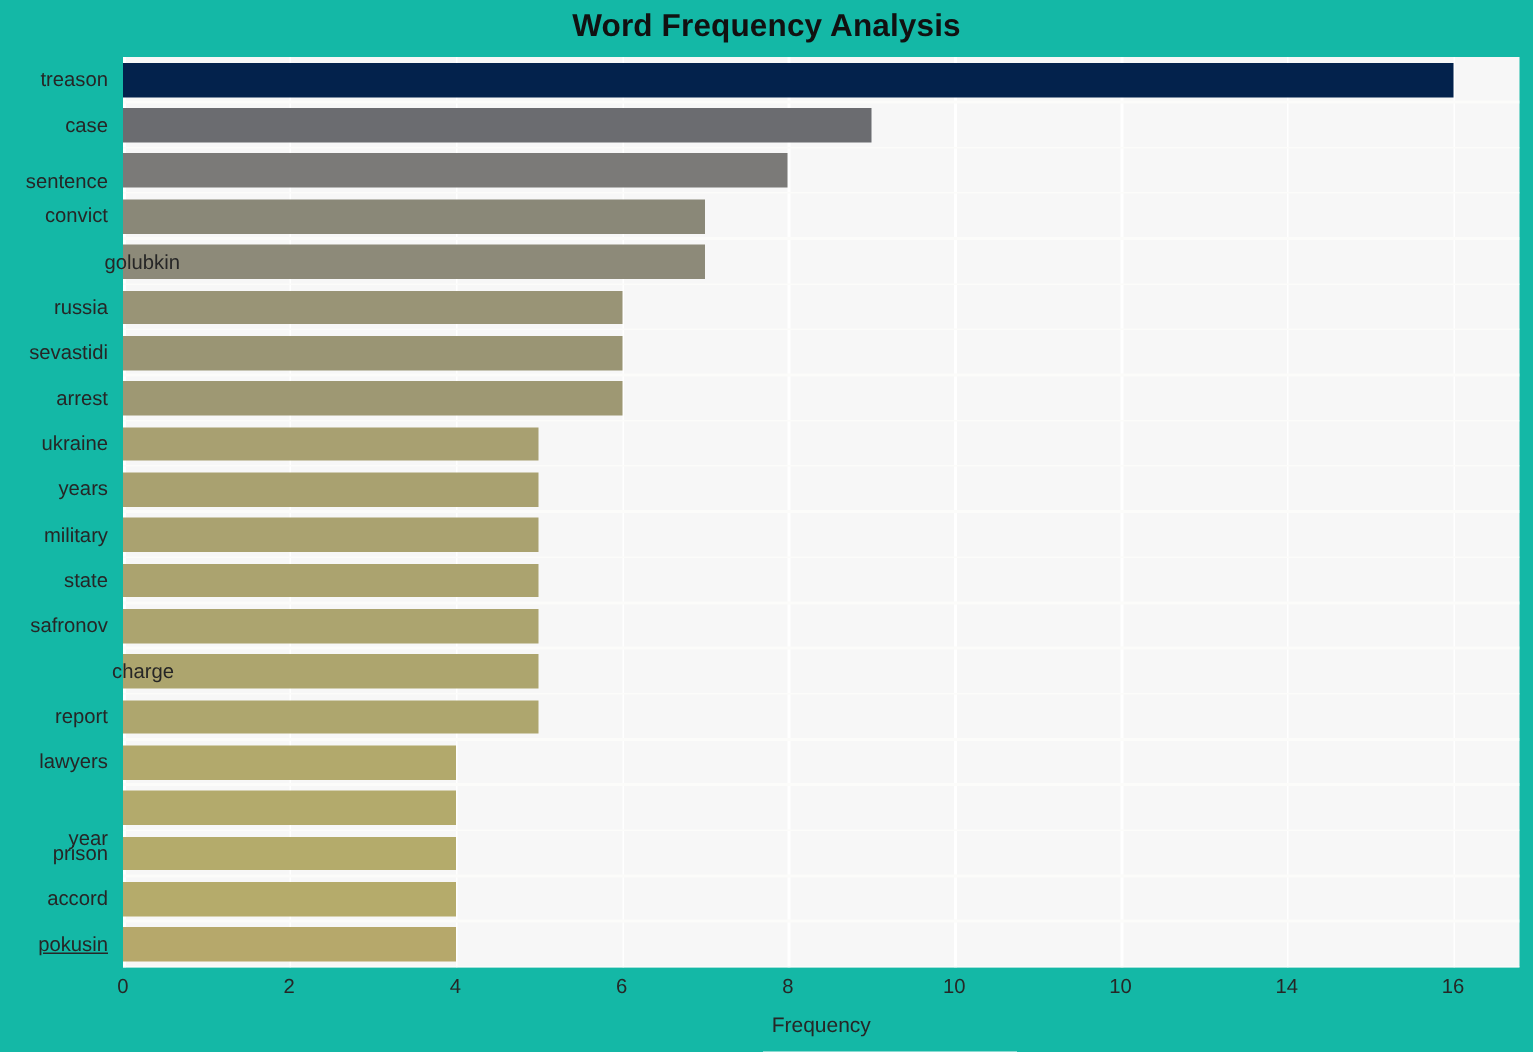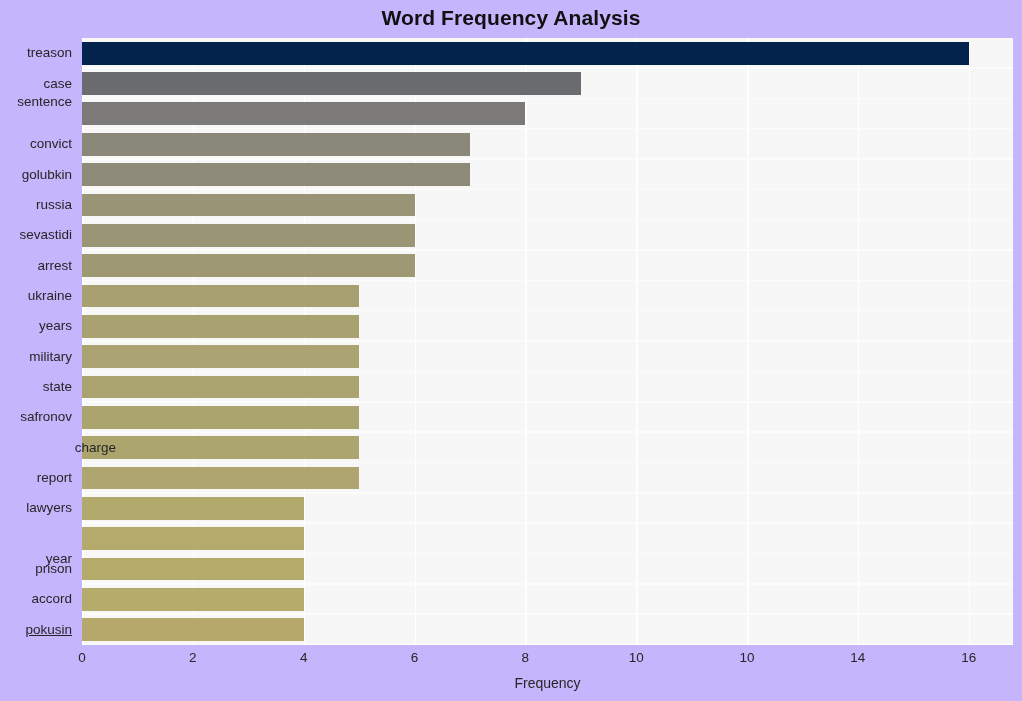--- a/index.html
+++ b/index.html
@@ -12,21 +12,21 @@
     height: 701px;
     font-family: "Liberation Sans", sans-serif;
     color: #262626;
     overflow: hidden;
   }
 
   .figure {
     position: relative;
     width: 1022px;
     height: 701px;
-    background: #c4b5fd;
+    background: #14b8a6;
   }
 
   .chart-title {
     position: absolute;
     left: 0;
     top: 6px;
     width: 1022px;
     text-align: center;
     font-size: 21px;
     font-weight: bold;
@@ -214,23 +214,23 @@
         <div class="bar-row" style="top: 580.444px; height: 22.7625px;">
           <div class="bar" title="pokusin: 4" style="width: 221.667px; background: rgb(182, 168, 107);"></div>
         </div>
         <div class="rowgap" style="top: 605.8px;"></div>
       </div>
   </div>
 
   <div class="ylabels-layer" id="ylabels">
       <div class="ylabel" style="top: 8.175px;">treason</div>
       <div class="ylabel" style="top: 38.525px;">case</div>
-      <div class="ylabel" style="top: 57px;">sentence</div>
+      <div class="ylabel" style="top: 76px;">sentence</div>
       <div class="ylabel" style="top: 99.225px;">convict</div>
-      <div class="ylabel" style="top: 129.575px;">golubkin</div>
+      <div class="ylabel" style="top: 129.575px; padding-left: 48px;">golubkin</div>
       <div class="ylabel" style="top: 159.925px;">russia</div>
       <div class="ylabel" style="top: 190.275px;">sevastidi</div>
       <div class="ylabel" style="top: 220.625px;">arrest</div>
       <div class="ylabel" style="top: 250.975px;">ukraine</div>
       <div class="ylabel" style="top: 281.325px;">years</div>
       <div class="ylabel" style="top: 311.675px;">military</div>
       <div class="ylabel" style="top: 342.025px;">state</div>
       <div class="ylabel" style="top: 372.375px;">safronov</div>
       <div class="ylabel" style="top: 402.725px; margin-left: 44px;">charge</div>
       <div class="ylabel" style="top: 433.075px;">report</div>

